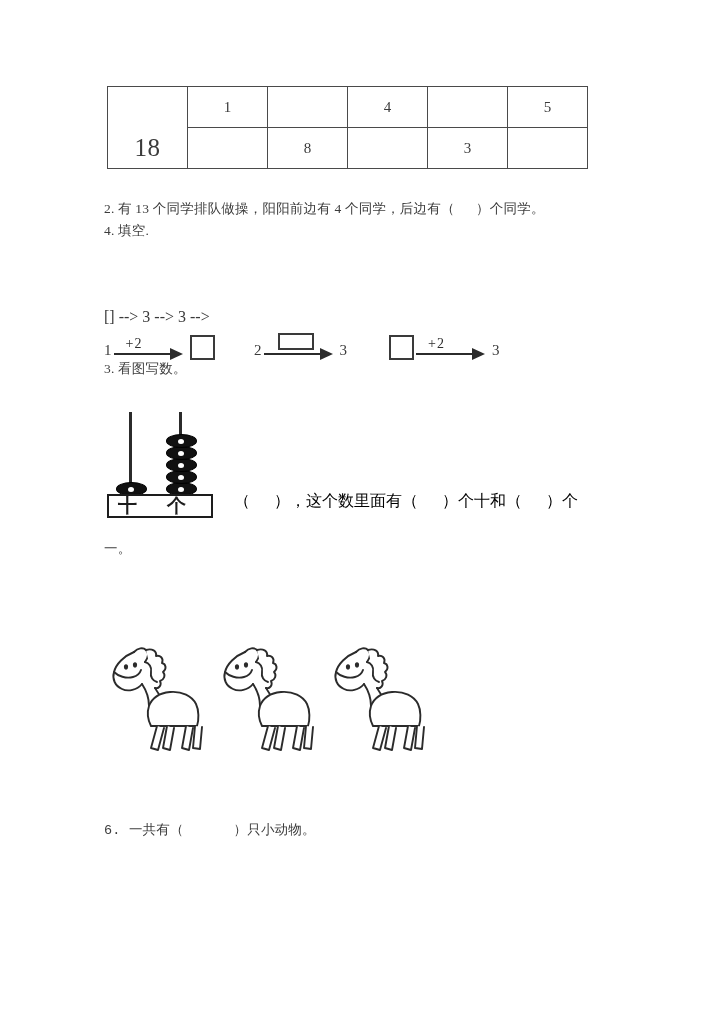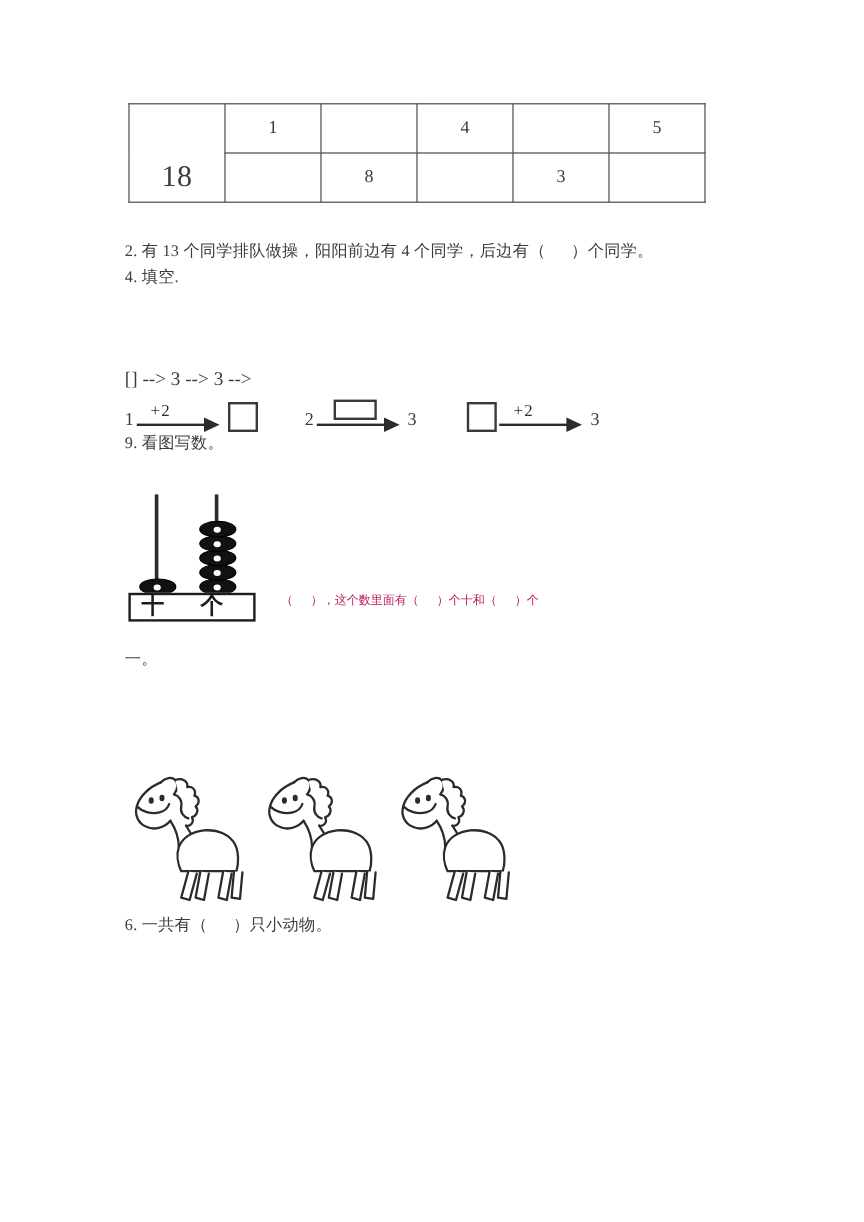--- a/index.html
+++ b/index.html
@@ -194,24 +194,24 @@
     line-height: 20px;
     font-weight: 600;
   }
   .abacus .label-ten { left: 11px; }
   .abacus .label-one { left: 60px; }
 
   .abacus-text {
     position: absolute;
     left: 234px;
     top: 490px;
-    font-size: 10px;
+    font-size: 16px;
     line-height: 22px;
     white-space: pre;
-    color: #be185d;
+    color: #000000;
     font-family: Liberation Serif, serif;
   }
 
   
   .horses {
     position: absolute;
     left: 104px;
     top: 636px;
     width: 340px;
     height: 120px;
@@ -289,21 +289,21 @@
         <div class="arrow-core">
           <span class="above-label">+2</span>
           <span class="shaft"></span>
           <span class="head"></span>
         </div>
         <span class="num-label">3</span>
       </div>
     </div>
   </div>
 
-  <div class="qtext" style="left:104px; top:358px;">9. 看图写数。</div>
+  <div class="qtext" style="left:104px; top:358px;">3. 看图写数。</div>
 
   <div class="abacus">
     <span class="rod rod-a"></span>
     <span class="rod rod-b"></span>
 
     <span class="bead" style="left:9px; top:70px;"></span>
 
     <span class="bead" style="left:59px; top:70px;"></span>
     <span class="bead" style="left:59px; top:58px;"></span>
     <span class="bead" style="left:59px; top:46px;"></span>
@@ -385,15 +385,15 @@
         <path d="M45 70 C48 62 56 57 66 56 C78 55 88 60 92 68
                  C95 74 95 84 93 90 L47 90 C44 84 43 76 45 70 Z" fill="#fff"></path>
         <path d="M53 90 L47 112 L54 114 L60 92" fill="#fff"></path>
         <path d="M63 90 L59 112 L66 114 L70 92" fill="#fff"></path>
         <path d="M82 90 L78 112 L85 114 L89 92" fill="#fff"></path>
         <path d="M91 90 L89 112 L96 113 L98 91" fill="#fff"></path>
       </svg>
     </div>
   </div>
 
-  <div class="qtext" style="left:104px; top:760px;">6. 一共有（      ）只小动物。</div>
+  <div class="qtext" style="left:104px; top:820px;font-family:Liberation Mono, monospace;">6. 一共有（      ）只小动物。</div>
 
 </div>
 
 </body></html>

